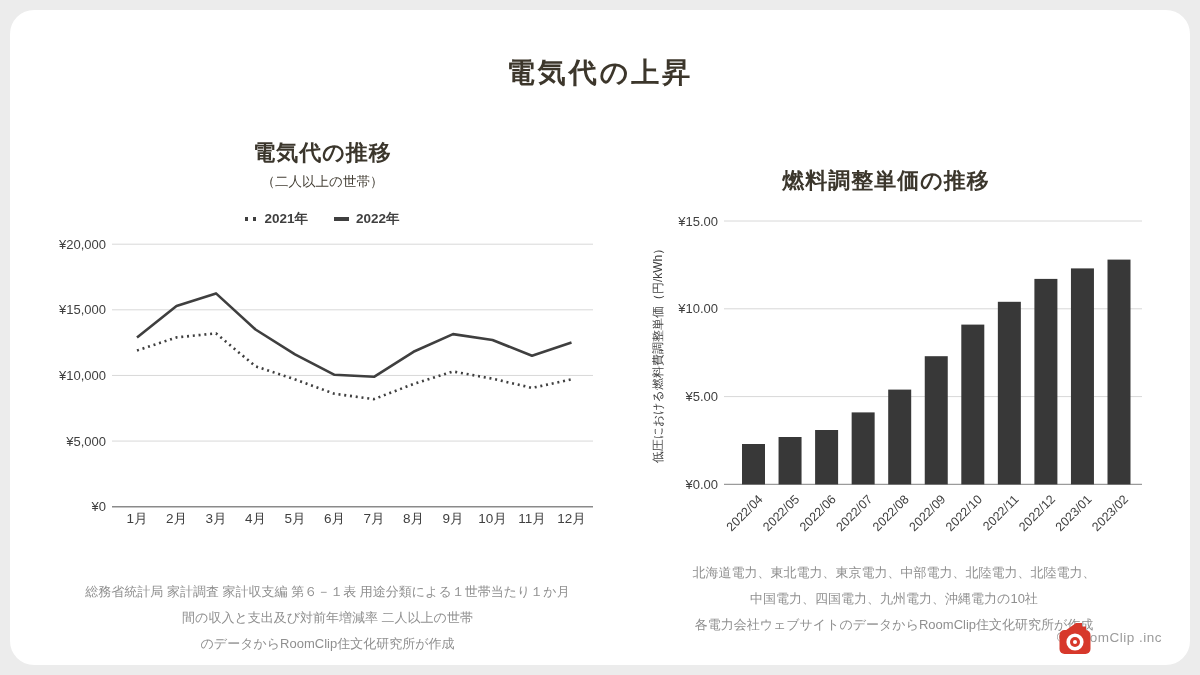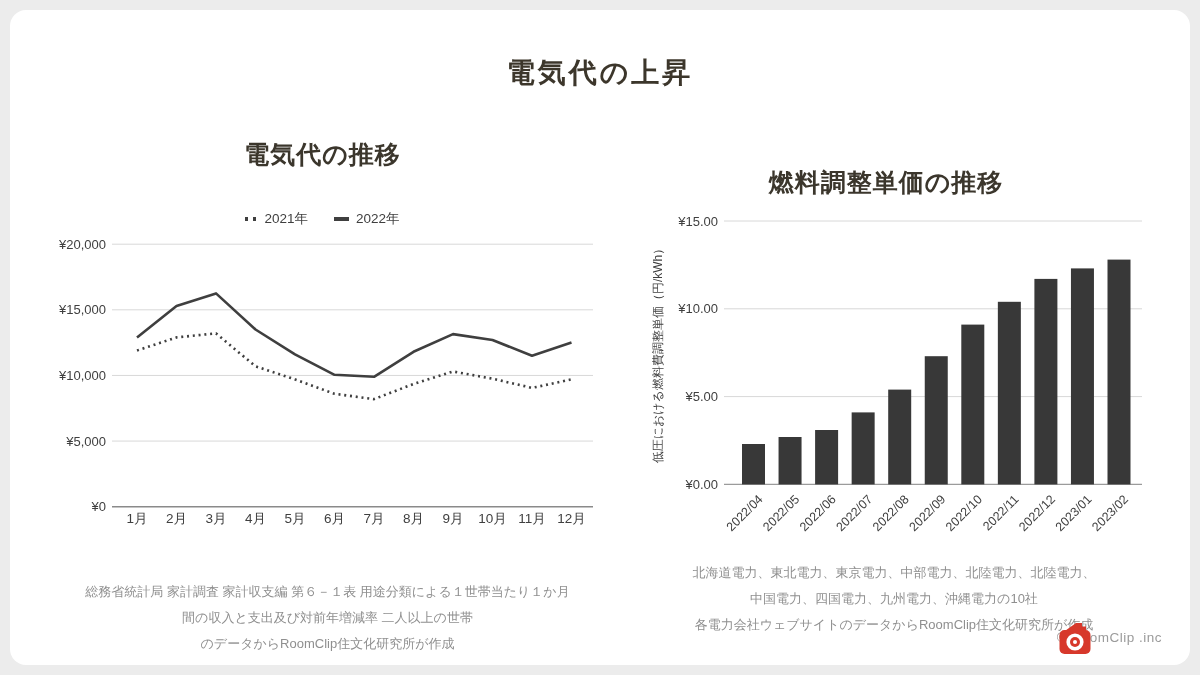--- a/index.html
+++ b/index.html
@@ -4,36 +4,36 @@
 <style>
   * { margin:0; padding:0; box-sizing:border-box; }
   html,body { width:1200px; height:675px; }
   body {
     background:#ececec;
     font-family:"Liberation Sans","DejaVu Sans",sans-serif;
     position:relative; overflow:hidden;
   }
   .card {
     position:absolute; left:10px; top:10px; right:10px; bottom:10px;
-    background:#ffffff; border-radius:16px;
+    background:#ffffff; border-radius:24px;
   }
   .page-title {
     position:absolute; left:0; top:44px; width:100%;
     text-align:center; font-size:28px; font-weight:bold;
     letter-spacing:3px; color:#3c362b;
   }
   .chart-title-block { position:absolute; text-align:center; color:#3b362c; }
   .chart-title-block.left  { left:30px;  top:128px; width:565px; }
   .chart-title-block.right { left:620px; top:128px; width:512px;margin-top:28px; }
-  .chart-title { font-size:25px; font-weight:bold; letter-spacing:1px; }
+  .chart-title { font-size:22px; font-weight:bold; letter-spacing:1px; }
   .chart-subtitle { font-size:13.5px; margin-top:5px; color:#423d33; }
   .legend-row {
     position:absolute; left:30px; top:200px; width:565px;
     display:flex; justify-content:center; align-items:center; gap:26px;
-    font-size:13.5px; color:#3f3f3f;
+    font-size:13.5px; color:#3f3f3f;font-weight:bold;
   }
   .legend-item { display:flex; align-items:center; gap:7px; }
   .mark-dotted {
     display:inline-block; width:12px; height:3.5px;
     background:repeating-linear-gradient(90deg,#3f3f3f 0 3.5px,transparent 3.5px 8px);
   }
   .mark-solid { display:inline-block; width:15px; height:3.5px; background:#3f3f3f; }
   svg { position:absolute; overflow:visible; }
   #left-chart-svg  { left:40px;  top:225px; }
   #right-chart-svg { left:620px; top:195px; }
@@ -52,20 +52,21 @@
 </style>
 </head>
 <body>
 
 <div class="card">
 
   <div class="page-title">電気代の上昇</div>
 
   <div class="chart-title-block left">
     <div class="chart-title">電気代の推移</div>
+    <div class="chart-subtitle">（二人以上の世帯）</div>
   </div>
 
   <div class="legend-row">
     <span class="legend-item">
       <span class="mark-dotted"></span>
       <span>2021年</span>
     </span>
     <span class="legend-item">
       <span class="mark-solid"></span>
       <span>2022年</span>

